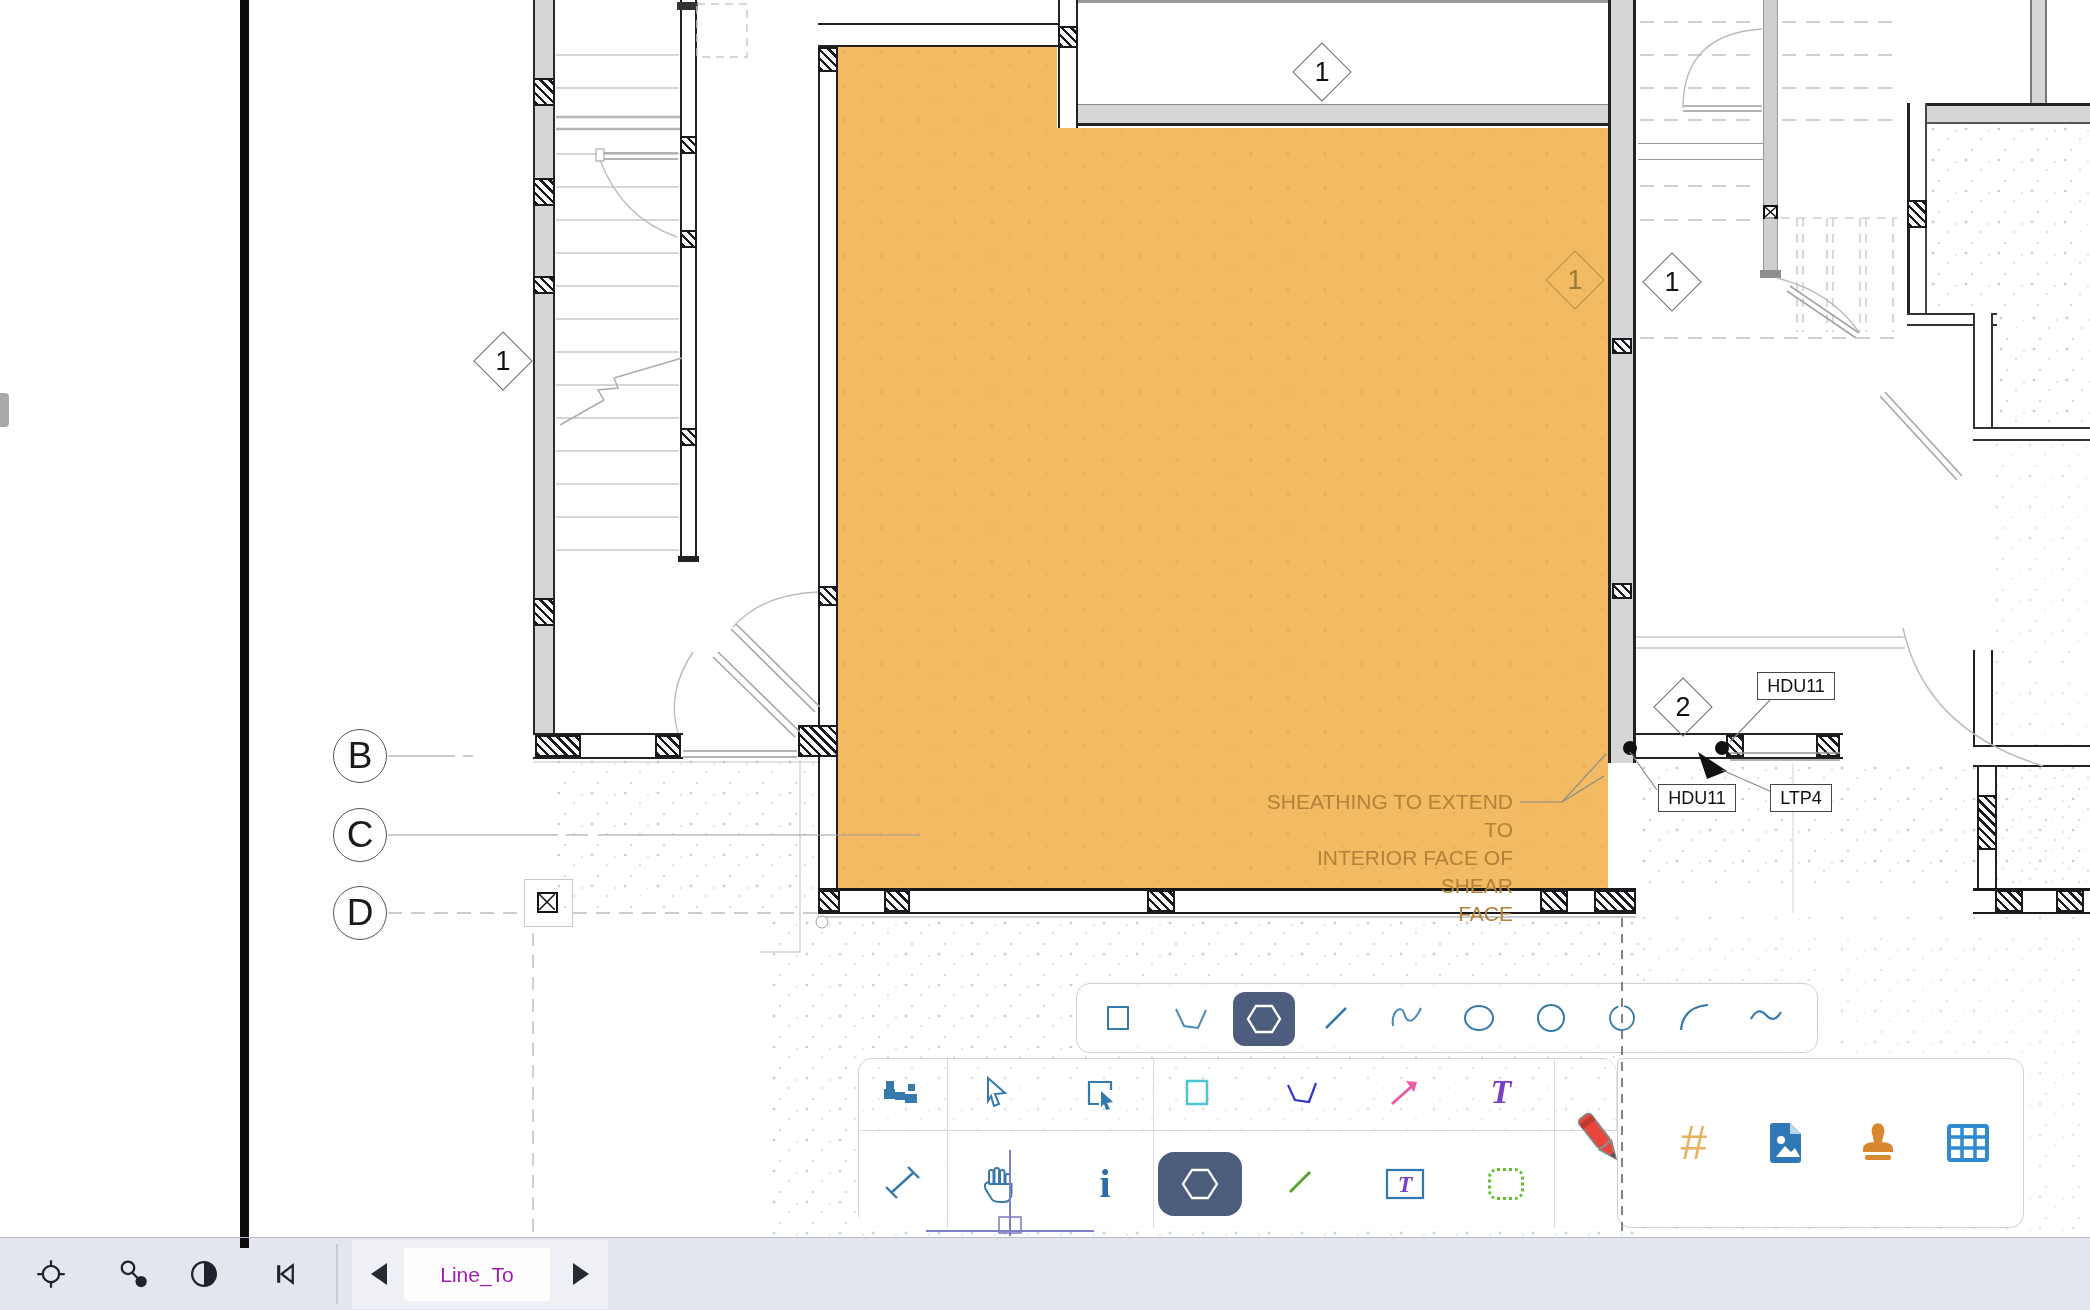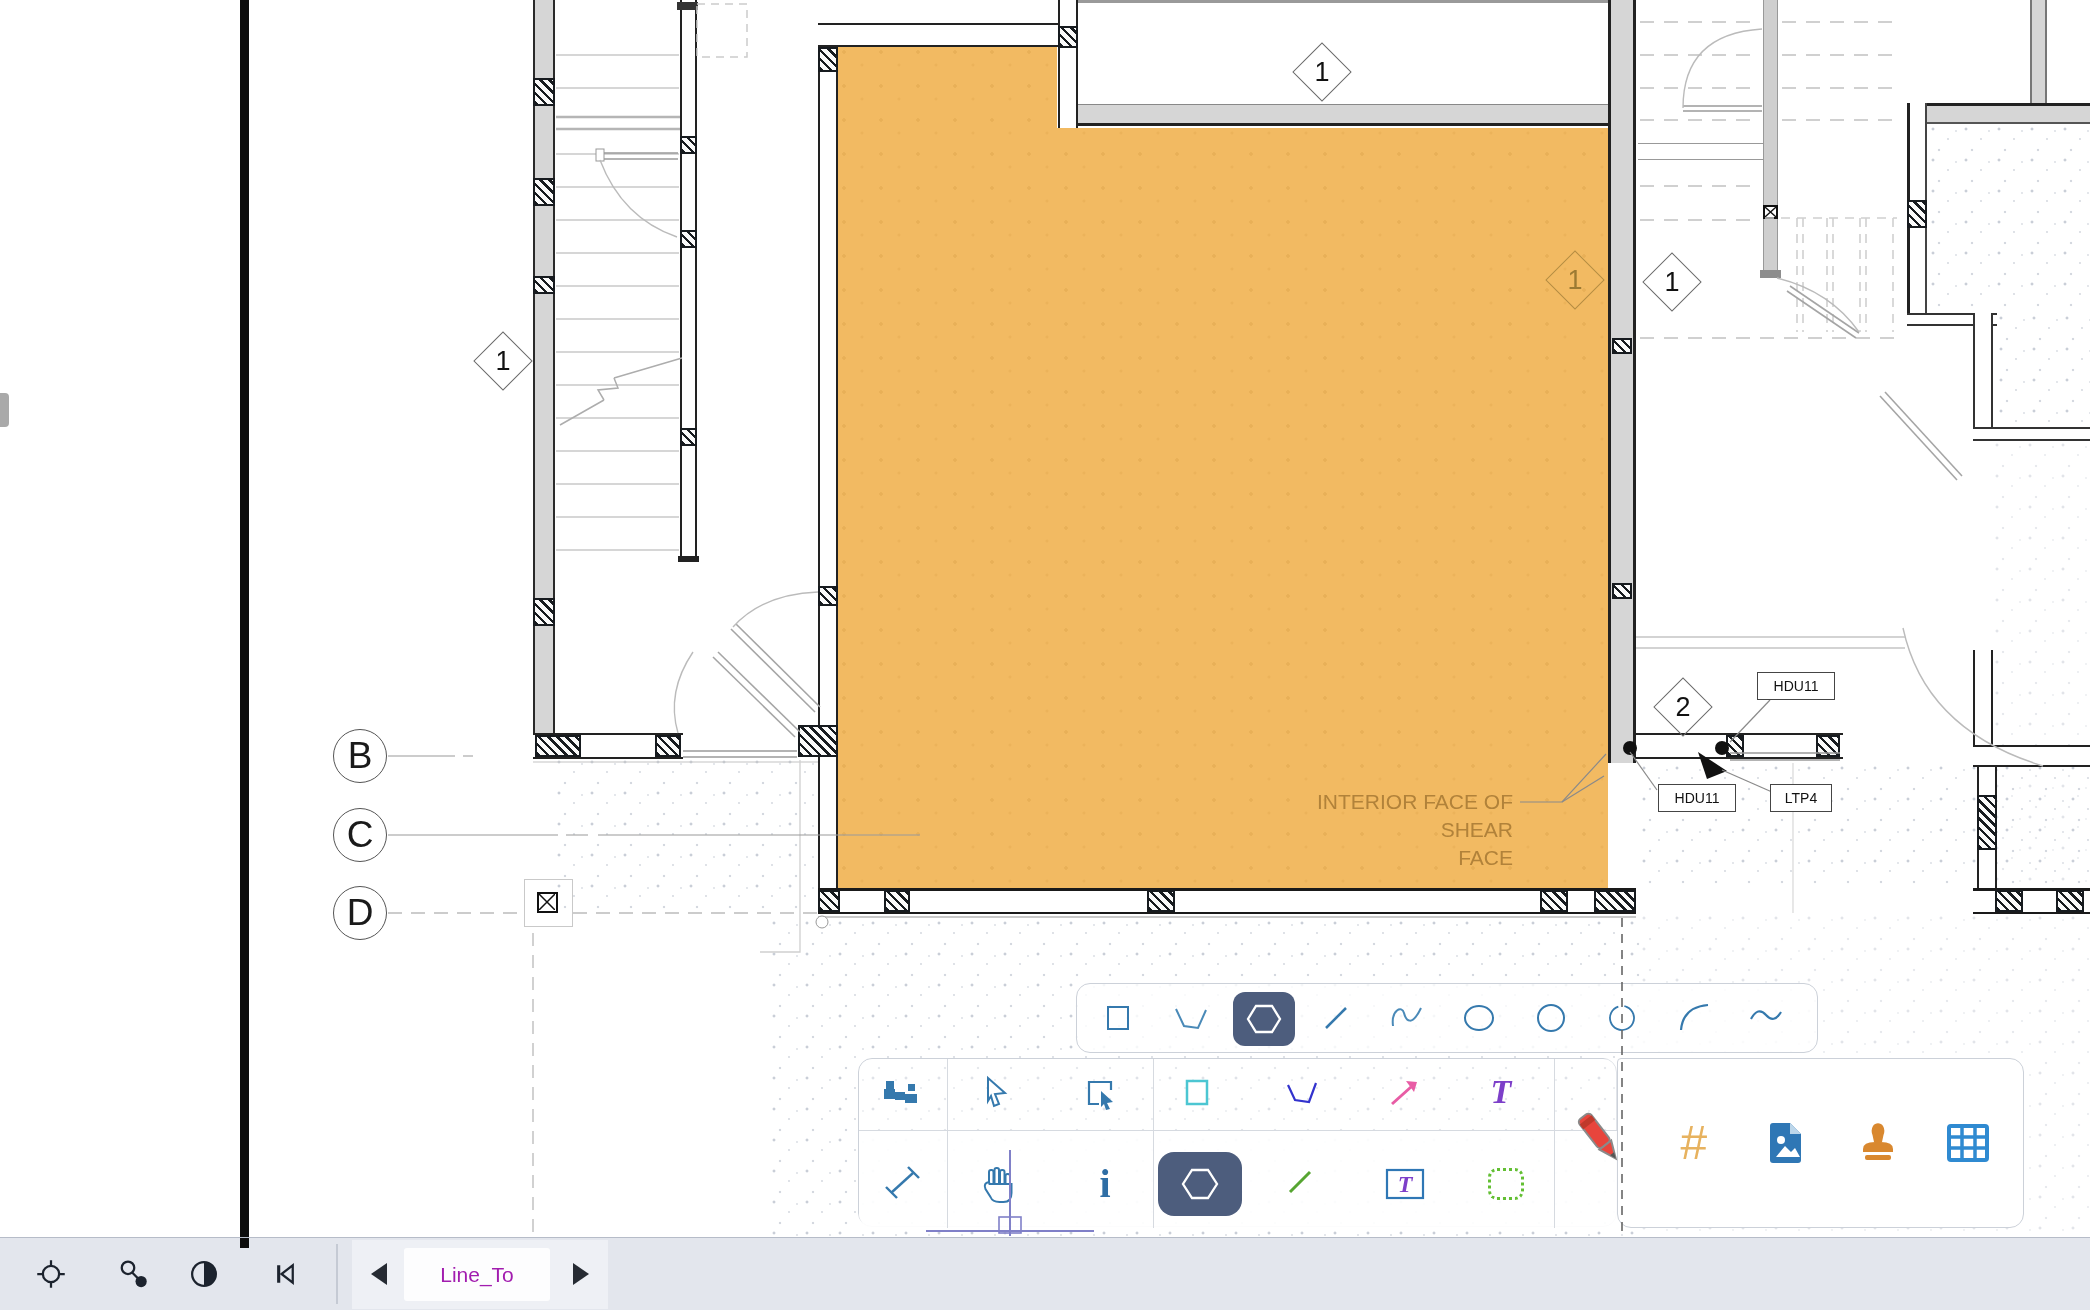--- a/index.html
+++ b/index.html
@@ -26,21 +26,21 @@
   
   .dia{width:58px;height:58px;}
   .dia .sq{position:absolute;left:8px;top:8px;width:40px;height:40px;
            transform:rotate(45deg);border:1.4px solid #6a6a6a;background:transparent;}
   .dia .num{position:absolute;left:0;top:0;width:58px;height:58px;display:flex;
             align-items:center;justify-content:center;font-size:27px;color:#111;}
   .dia.tint .sq{border-color:#b48c42;}
   .dia.tint .num{color:#9c7a33;}
   
   .tagbox{background:#fff;border:1.6px solid #454545;display:flex;align-items:center;
-          justify-content:center;font-size:14px;color:#111;}
+          justify-content:center;font-size:18px;color:#111;}
   
   .panel{border:1px solid #ccd1d9;border-radius:14px;}
   .tile{background:#4d5d7d;border-radius:12px;display:flex;align-items:center;justify-content:center;}
   .tbtn{display:flex;align-items:center;justify-content:center;cursor:default;}
   .vline{background:#d6dae0;width:1px;}
   .hline{background:#d6dae0;height:1px;}
   
   #statusbar{background:#e3e6ed;border-top:1.5px solid #b6bcc8;}
   .navarrow{width:0;height:0;border-style:solid;}
   #toolfield{background:#fdfdfe;border-radius:3px;display:flex;align-items:center;
@@ -246,20 +246,21 @@
   <g stroke="#8a8a8a" stroke-width="1.2" fill="none">
     <path d="M1520,802 H1562 L1606,754"></path>
     <path d="M1562,802 L1604,776"></path>
     <path d="M1630,752 L1657,790"></path>
     <path d="M1770,700 L1730,742"></path>
     <path d="M1772,792 L1722,770"></path>
   </g>
 </svg>
 
 <div class="abs" style="left:1243px;top:788px;width:270px;text-align:right;font-size:21px;line-height:28px;color:#B1823A;">
+  <div>SHEATHING TO EXTEND TO</div>
   <div>INTERIOR FACE OF SHEAR</div>
   <div>FACE</div>
 </div>
 
 <div class="abs bubble" style="left:333px;top:729px;">
     <span>B</span>
   </div>
 <div class="abs bubble" style="left:333px;top:808px;">
     <span>C</span>
   </div>

